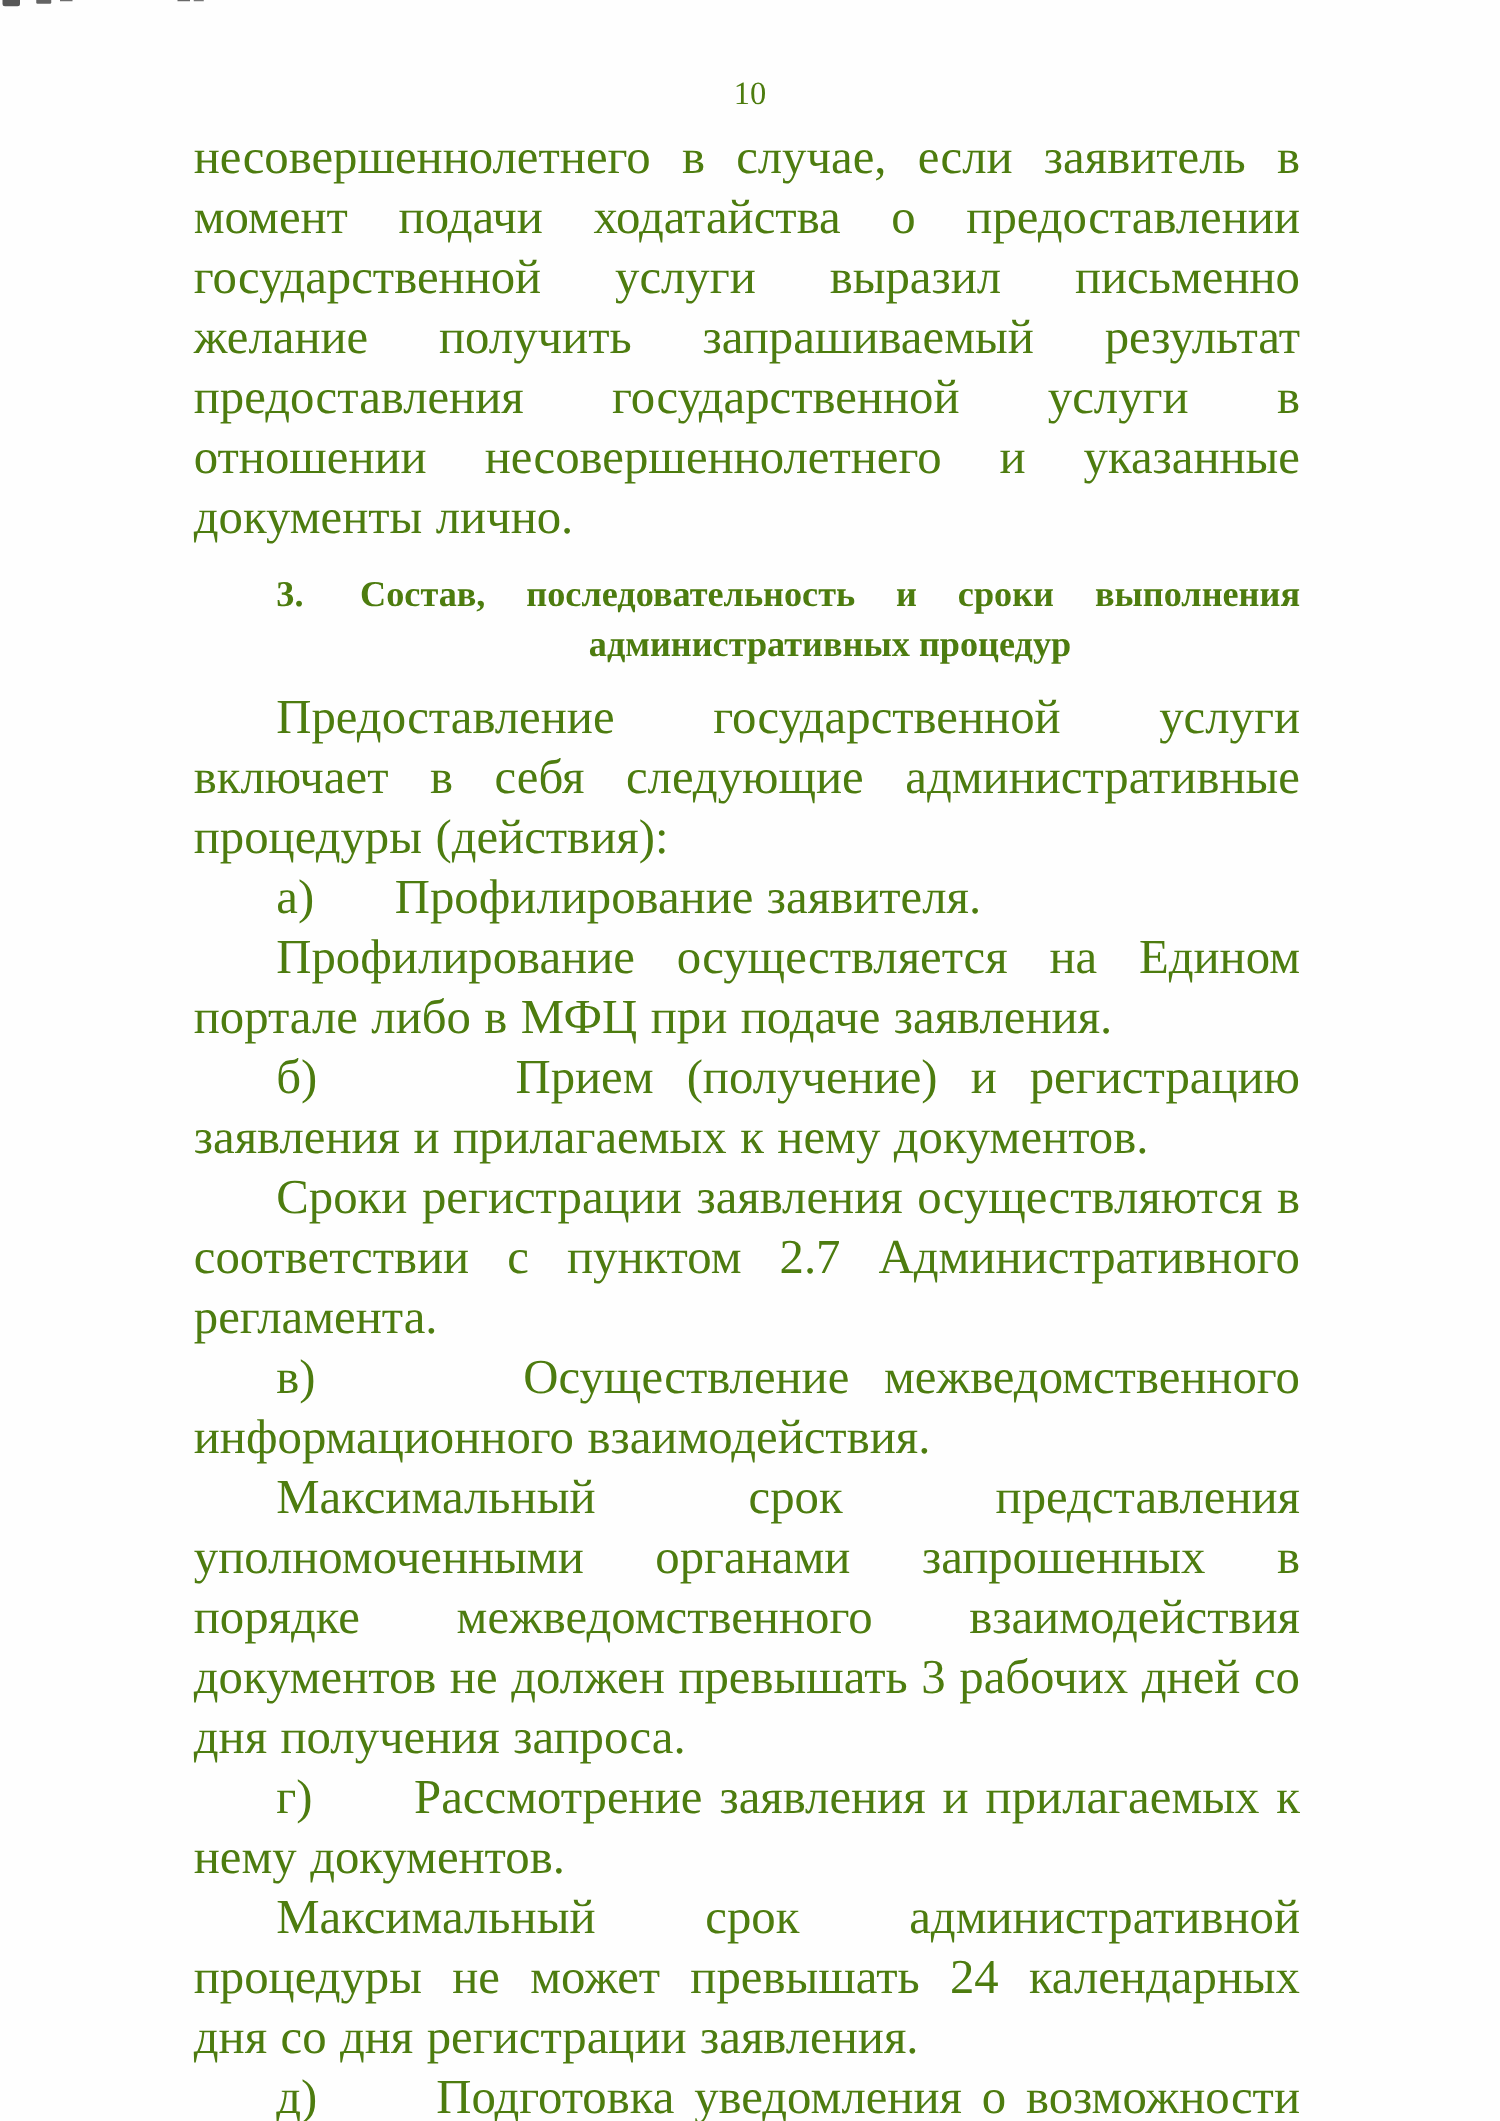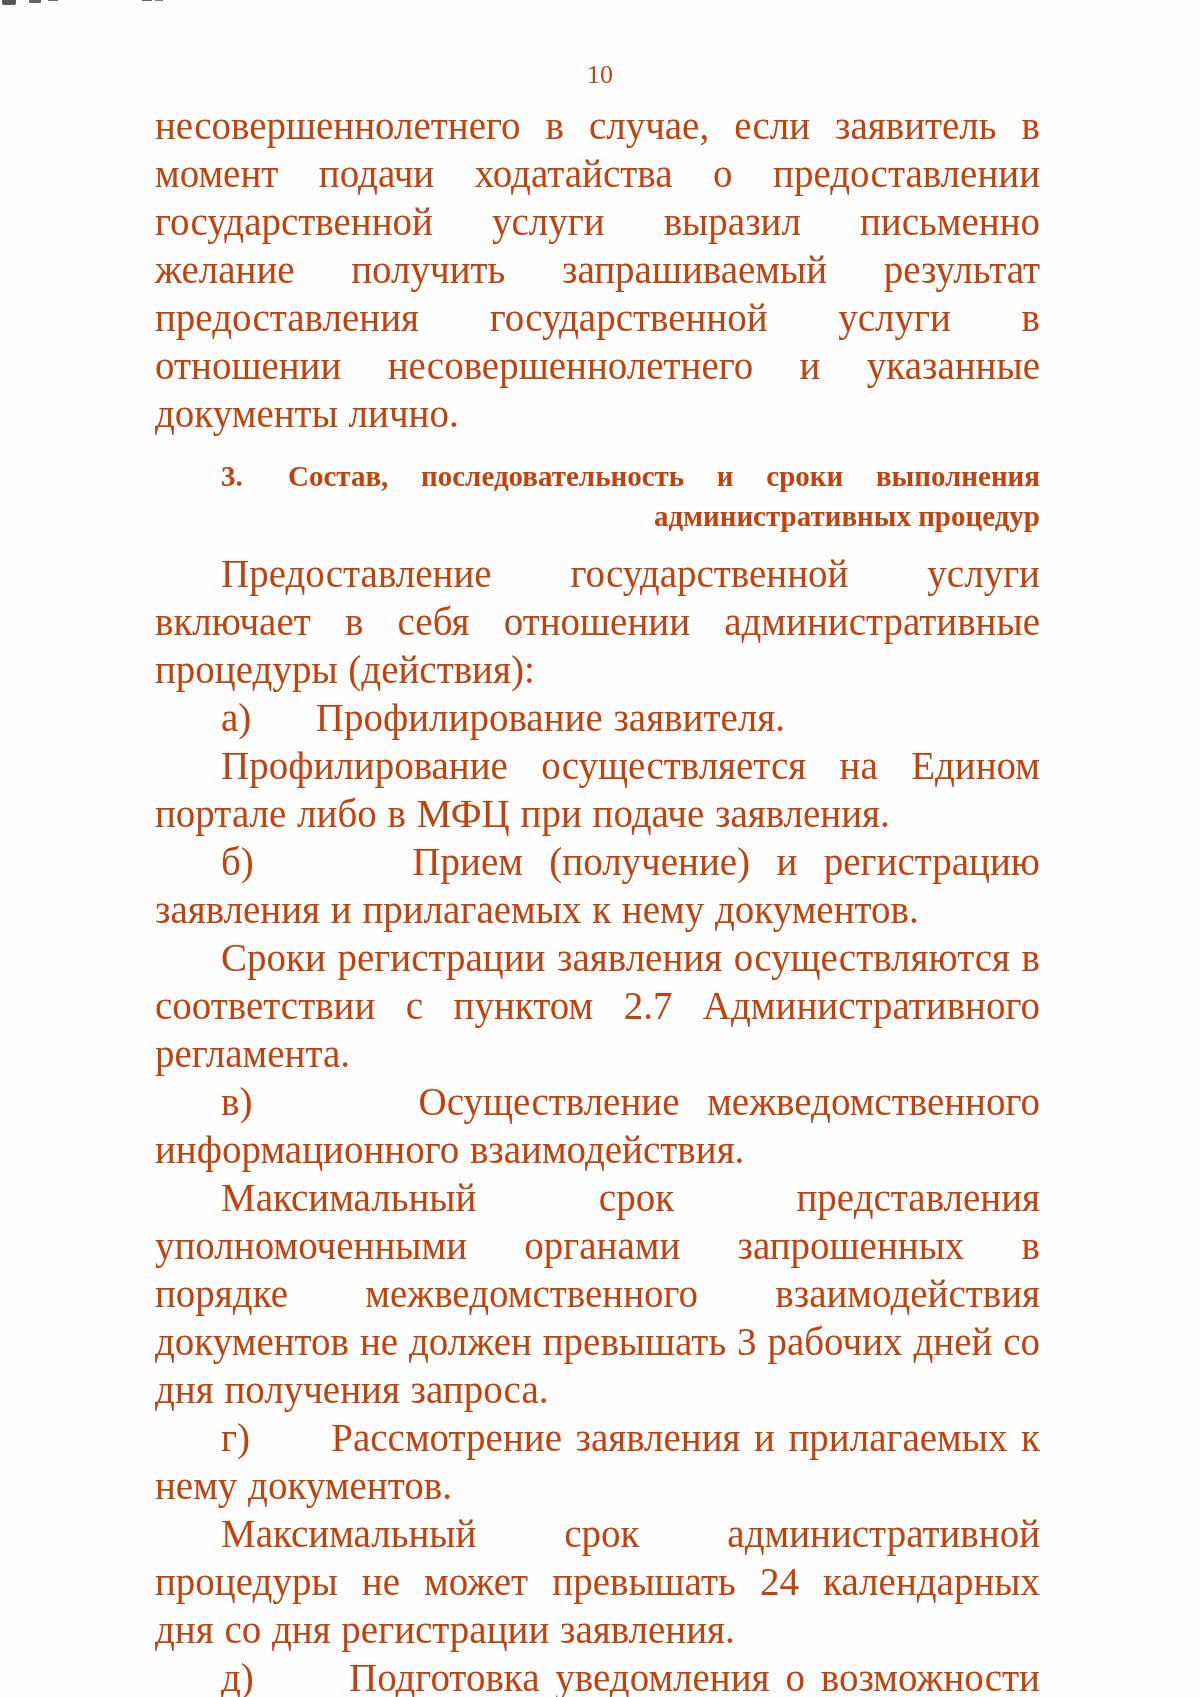--- a/index.html
+++ b/index.html
@@ -8,21 +8,21 @@
     background: #ffffff;
   }
   .page {
     position: relative;
     width: 1200px;
     height: 1697px;
     margin: 0 auto;
     background: #fefefe;
     overflow: hidden;
     font-family: "Liberation Serif", "DejaVu Serif", serif;
-    color: #c2410c;
+    color: #4d7c0f;
   }
   
   .scan-artifact {
     position: absolute;
     top: -2px;
     left: 2px;
     width: 14px;
     height: 7px;
     background: #3a3a3a;
     border-radius: 2px;
@@ -77,21 +77,21 @@
     top: 0;
   }
   .heading-line {
     display: block;
   }
   .heading-line.line1 {
     text-align: justify;
     text-align-last: justify;
   }
   .heading-line.line2 {
-    text-align: right;
+    text-align: center;
   }
 </style>
 </head>
 <body>
 
 <div class="page">
 
   <div class="scan-artifact"></div>
 
   <div class="page-number">10</div>
@@ -100,21 +100,21 @@
 
     <p class="body noindent">несовершеннолетнего в случае, если заявитель в момент подачи ходатайства о предоставлении государственной услуги выразил письменно желание получить запрашиваемый результат предоставления государственной услуги в отношении несовершеннолетнего и указанные документы лично.</p>
 
 
     <h2 class="heading">
       <span class="heading-number">3.</span>
       <span class="heading-line line1">Состав, последовательность и сроки выполнения</span>
       <span class="heading-line line2">административных процедур</span>
     </h2>
 
-    <p class="body">Предоставление государственной услуги включает в себя отношении административные процедуры (действия):</p>
+    <p class="body">Предоставление государственной услуги включает в себя следующие административные процедуры (действия):</p>
 
     <p class="body">а)&nbsp;&nbsp;&nbsp;&nbsp;&nbsp;&nbsp;Профилирование заявителя.</p>
 
     <p class="body">Профилирование осуществляется на Едином портале либо в МФЦ при подаче заявления.</p>
 
     <p class="body">б)&nbsp;&nbsp;&nbsp;&nbsp;&nbsp;&nbsp;Прием (получение) и регистрацию заявления и прилагаемых к нему документов.</p>
 
     <p class="body">Сроки регистрации заявления осуществляются в соответствии с пунктом 2.7 Административного регламента.</p>
 
     <p class="body">в)&nbsp;&nbsp;&nbsp;&nbsp;&nbsp;&nbsp;Осуществление межведомственного информационного взаимодействия.</p>

